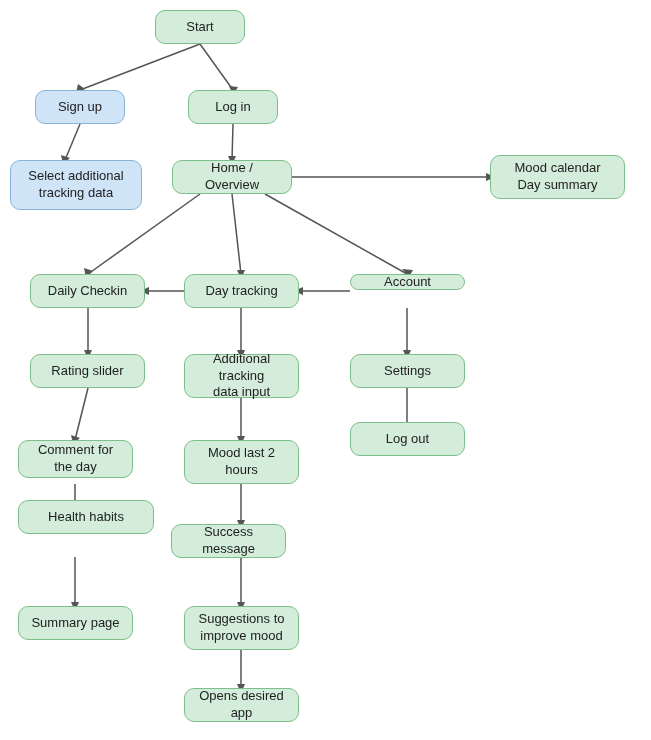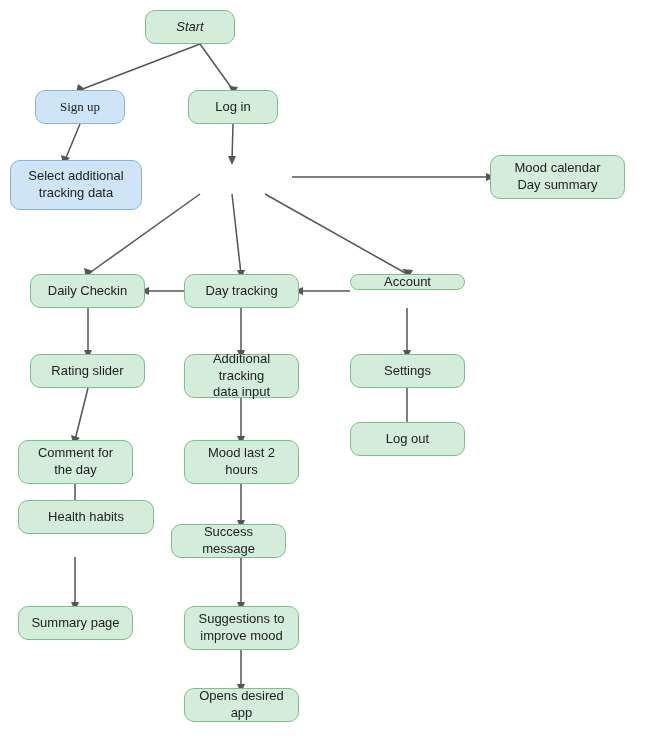--- a/index.html
+++ b/index.html
@@ -118,46 +118,47 @@
     <line x1="407" y1="388" x2="407" y2="440"></line>
     <polygon points="403,436 407,445 411,436"></polygon>
 
     <line x1="184" y1="291" x2="145" y2="291"></line>
     <polygon points="149,287 140,291 149,295"></polygon>
 
     <line x1="350" y1="291" x2="299" y2="291"></line>
     <polygon points="303,287 294,291 303,295"></polygon>
   </svg>
 
-  <div class="node node-green" style="left:145px; top:10px; width:90px; height:34px;font-style:italic;">Start</div>
+  <div class="node node-green" style="left:155px; top:10px; width:90px; height:34px;">Start</div>
 
-  <div class="node node-blue" style="left:35px; top:90px; width:90px; height:34px;font-family:Liberation Serif, serif;">Sign up</div>
+  <div class="node node-blue" style="left:35px; top:90px; width:90px; height:34px;">Sign up</div>
 
   <div class="node node-green" style="left:188px; top:90px; width:90px; height:34px;">Log in</div>
 
   <div class="node node-blue" style="left:10px; top:160px; width:132px; height:50px;">Select additional tracking data</div>
 
+  <div class="node node-green" style="left:172px; top:160px; width:120px; height:34px;">Home / Overview</div>
 
   <div class="node node-green" style="left:490px; top:155px; width:135px; height:44px; white-space:pre-line;">Mood calendar
 Day summary</div>
 
   <div class="node node-green" style="left:30px; top:274px; width:115px; height:34px;">Daily Checkin</div>
 
   <div class="node node-green" style="left:184px; top:274px; width:115px; height:34px;">Day tracking</div>
 
   <div class="node node-green" style="left:350px; top:274px; width:115px; height:16px;">Account</div>
 
   <div class="node node-green" style="left:30px; top:354px; width:115px; height:34px;">Rating slider</div>
 
   <div class="node node-green" style="left:184px; top:354px; width:115px; height:44px; white-space:pre-line;">Additional tracking
 data input</div>
 
   <div class="node node-green" style="left:350px; top:354px; width:115px; height:34px;">Settings</div>
 
-  <div class="node node-green" style="left:18px; top:440px; width:115px; height:44px;">Comment for the day</div>
+  <div class="node node-green" style="left:18px; top:440px; width:115px; height:38px;">Comment for the day</div>
 
   <div class="node node-green" style="left:184px; top:440px; width:115px; height:44px;">Mood last 2 hours</div>
 
   <div class="node node-green" style="left:350px; top:422px; width:115px; height:34px;">Log out</div>
 
   <div class="node node-green" style="left:18px; top:500px; width:136px; height:34px;">Health habits</div>
 
   <div class="node node-green" style="left:171px; top:524px; width:115px; height:34px;">Success message</div>
 
   <div class="node node-green" style="left:18px; top:606px; width:115px; height:34px;">Summary page</div>

